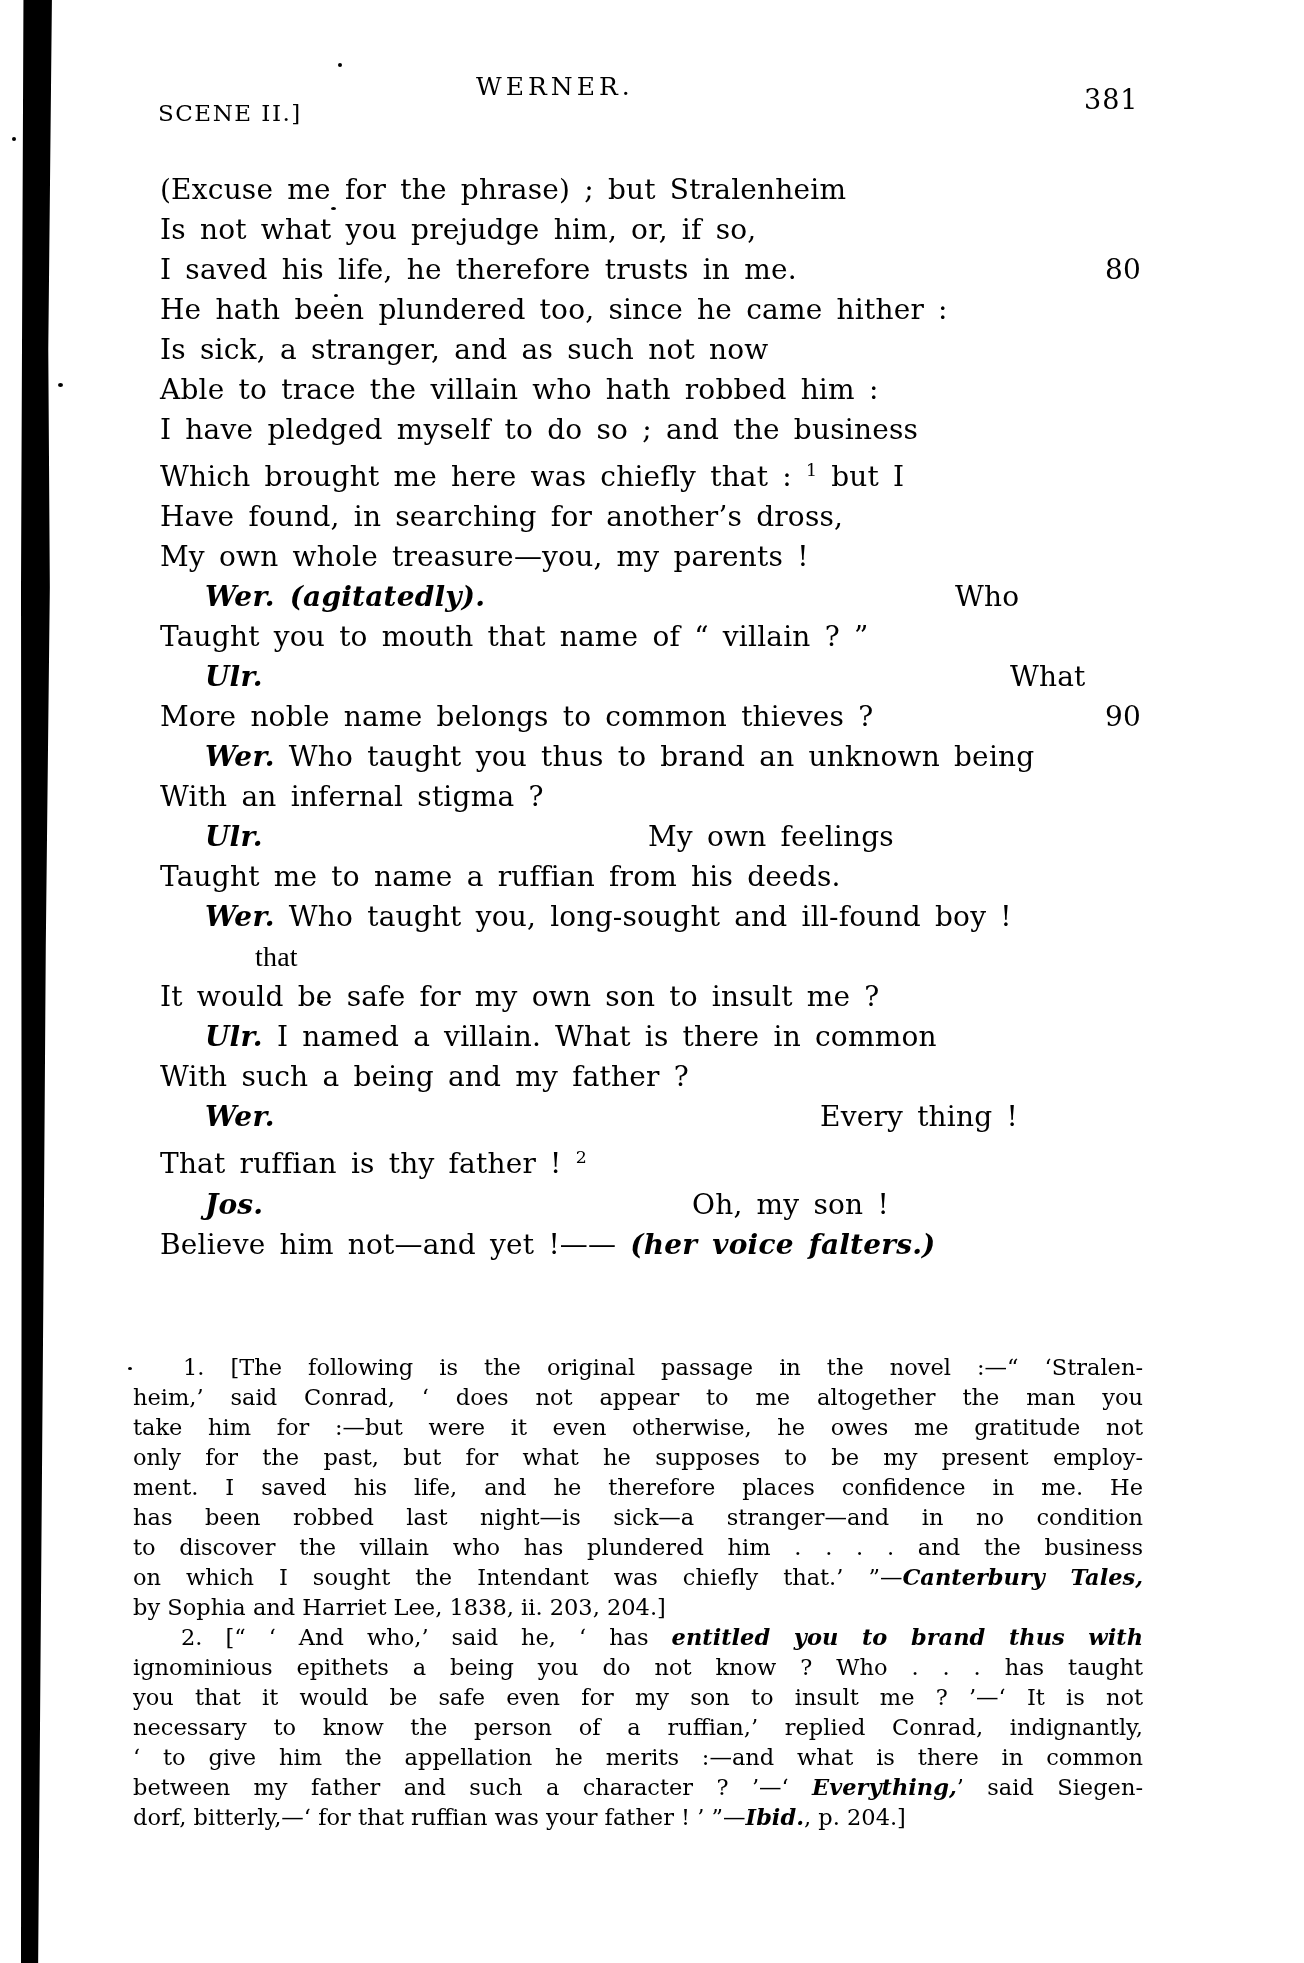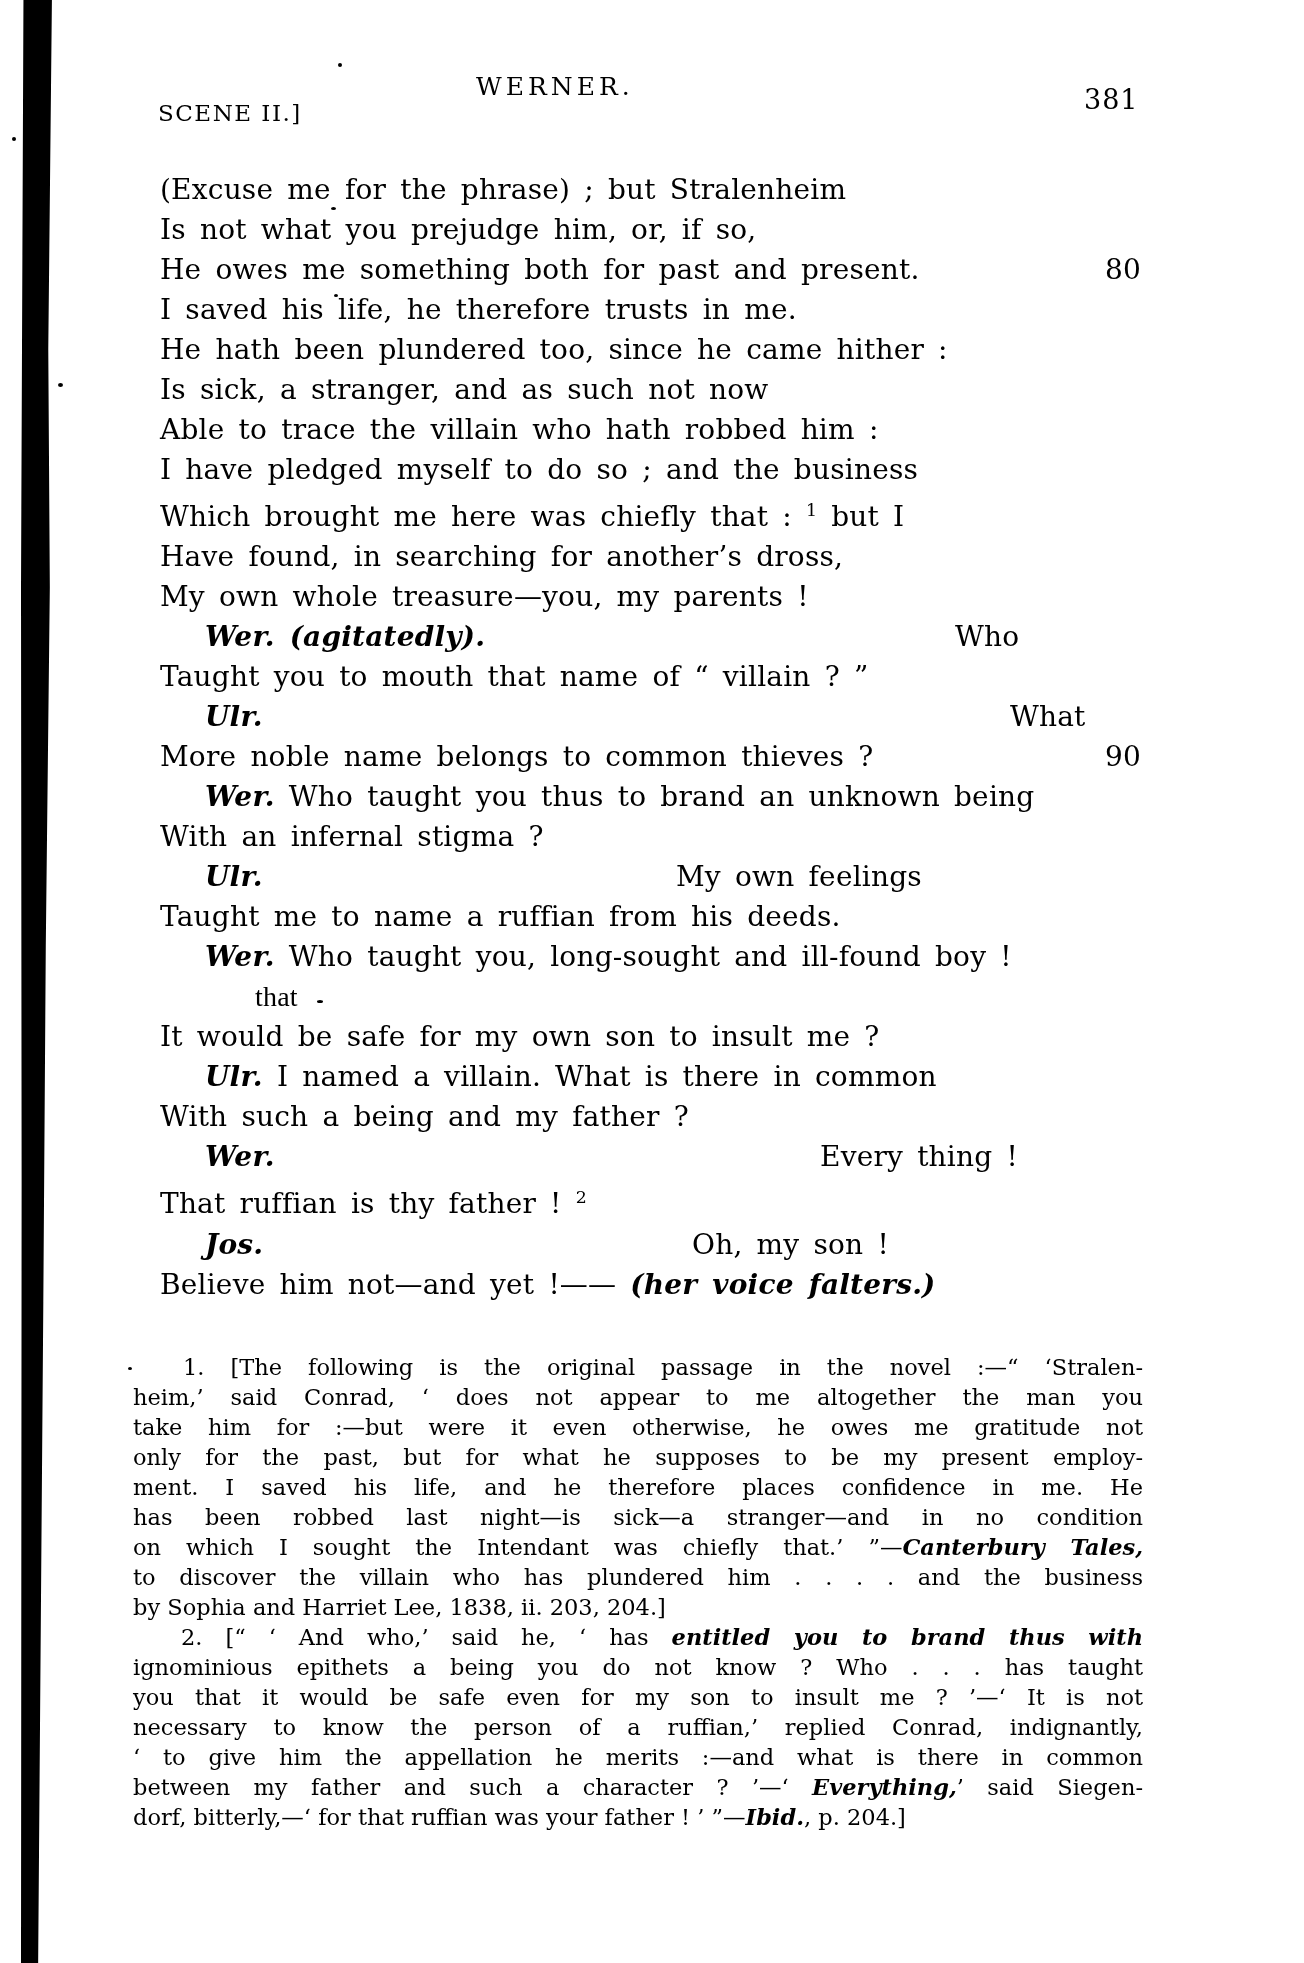--- a/index.html
+++ b/index.html
@@ -70,57 +70,57 @@
   <div class="speck" style="left:317px; top:1000px; width:6px; height:3px;"></div>
   <div class="speck" style="left:128px; top:1367px; width:4px; height:3px;"></div>
 
   <div class="hdr-scene">SCENE II.]</div>
   <div class="hdr-title">WERNER.</div>
   <div class="hdr-page">381</div>
 
   <div class="verse">
       <div class="v-line"><span>(Excuse me for the phrase) ; but Stralenheim</span></div>
       <div class="v-line"><span>Is not what you prejudge him, or, if so,</span></div>
-      <div class="v-line"><span>He owes me something both for past and present.</span><span class="abs" style="left: 945px;">80</span></div>
+      <div class="v-line"><span class="abs" style="left: 945px;">80</span></div>
       <div class="v-line"><span>I saved his life, he therefore trusts in me.</span></div>
       <div class="v-line"><span>He hath been plundered too, since he came hither :</span></div>
       <div class="v-line"><span>Is sick, a stranger, and as such not now</span></div>
       <div class="v-line"><span>Able to trace the villain who hath robbed him :</span></div>
       <div class="v-line"><span>I have pledged myself to do so ; and the business</span></div>
       <div class="v-line"><span>Which brought me here was chiefly that : </span><span class="sup">1</span><span> but I</span></div>
       <div class="v-line"><span>Have found, in searching for another’s dross,</span></div>
       <div class="v-line"><span>My own whole treasure—you, my parents !</span></div>
       <div class="v-line" style="padding-left: 45px;"><span class="it">Wer. (agitatedly).</span><span class="abs" style="left: 795px;">Who</span></div>
       <div class="v-line"><span>Taught you to mouth that name of “ villain ? ”</span></div>
       <div class="v-line" style="padding-left: 45px;"><span class="it">Ulr.</span><span class="abs" style="left: 850px;">What</span></div>
       <div class="v-line"><span>More noble name belongs to common thieves ?</span><span class="abs" style="left: 945px;">90</span></div>
       <div class="v-line" style="padding-left: 45px;"><span class="it">Wer.</span><span> Who taught you thus to brand an unknown being</span></div>
       <div class="v-line"><span>With an infernal stigma ?</span></div>
-      <div class="v-line" style="padding-left: 45px;"><span class="it">Ulr.</span><span class="abs" style="left: 516px;">My own feelings</span></div>
+      <div class="v-line" style="padding-left: 45px;"><span class="it">Ulr.</span><span class="abs" style="left: 488px;">My own feelings</span></div>
       <div class="v-line"><span>Taught me to name a ruffian from his deeds.</span></div>
       <div class="v-line" style="padding-left: 45px;"><span class="it">Wer.</span><span> Who taught you, long-sought and ill-found boy !</span></div>
       <div class="v-line" style="padding-left: 95px; font-family: Liberation Serif, serif;"><span>that</span></div>
       <div class="v-line"><span>It would be safe for my own son to insult me ?</span></div>
       <div class="v-line" style="padding-left: 45px;"><span class="it">Ulr.</span><span> I named a villain.  What is there in common</span></div>
       <div class="v-line"><span>With such a being and my father ?</span></div>
       <div class="v-line" style="padding-left: 45px;"><span class="it">Wer.</span><span class="abs" style="left: 660px;">Every thing !</span></div>
       <div class="v-line"><span>That ruffian is thy father ! </span><span class="sup">2</span></div>
       <div class="v-line" style="padding-left: 45px;"><span class="it">Jos.</span><span class="abs" style="left: 532px;">Oh, my son !</span></div>
       <div class="v-line"><span>Believe him not—and yet !—— </span><span class="it">(her voice falters.)</span></div>
     </div>
 
   <div class="fn">
       <div class="fn-line" style="padding-left: 50px;"><span>1. [The following is the original passage in the novel :—“ ‘Stralen-</span></div>
       <div class="fn-line"><span>heim,’ said Conrad, ‘ does not appear to me altogether the man you</span></div>
       <div class="fn-line"><span>take him for :—but were it even otherwise, he owes me gratitude not</span></div>
       <div class="fn-line"><span>only for the past, but for what he supposes to be my present employ-</span></div>
       <div class="fn-line"><span>ment.  I saved his life, and he therefore places confidence in me.  He</span></div>
       <div class="fn-line"><span>has been robbed last night—is sick—a stranger—and in no condition</span></div>
+      <div class="fn-line"><span>to discover the villain who has plundered him . . . . and the business</span></div>
       <div class="fn-line"><span>on which I sought the Intendant was chiefly that.’ ”—</span><span class="it">Canterbury Tales,</span></div>
-      <div class="fn-line"><span>to discover the villain who has plundered him . . . . and the business</span></div>
       <div class="fn-line no-just"><span>by Sophia and Harriet Lee, 1838, ii. 203, 204.]</span></div>
       <div class="fn-line" style="padding-left: 48px;"><span>2. [“ ‘ And who,’ said he, ‘ has </span><span class="it">entitled you to brand thus with</span></div>
       <div class="fn-line"><span>ignominious epithets a being you do not know ?  Who . . . has taught</span></div>
       <div class="fn-line"><span>you that it would be safe even for my son to insult me ? ’—‘ It is not</span></div>
       <div class="fn-line"><span>necessary to know the person of a ruffian,’ replied Conrad, indignantly,</span></div>
       <div class="fn-line"><span>‘ to give him the appellation he merits :—and what is there in common</span></div>
       <div class="fn-line"><span>between my father and such a character ? ’—‘ </span><span class="it">Everything,</span><span>’ said Siegen-</span></div>
       <div class="fn-line no-just"><span>dorf, bitterly,—‘ for that ruffian was your father ! ’ ”—</span><span class="it">Ibid.</span><span>, p. 204.]</span></div>
     </div>
 

